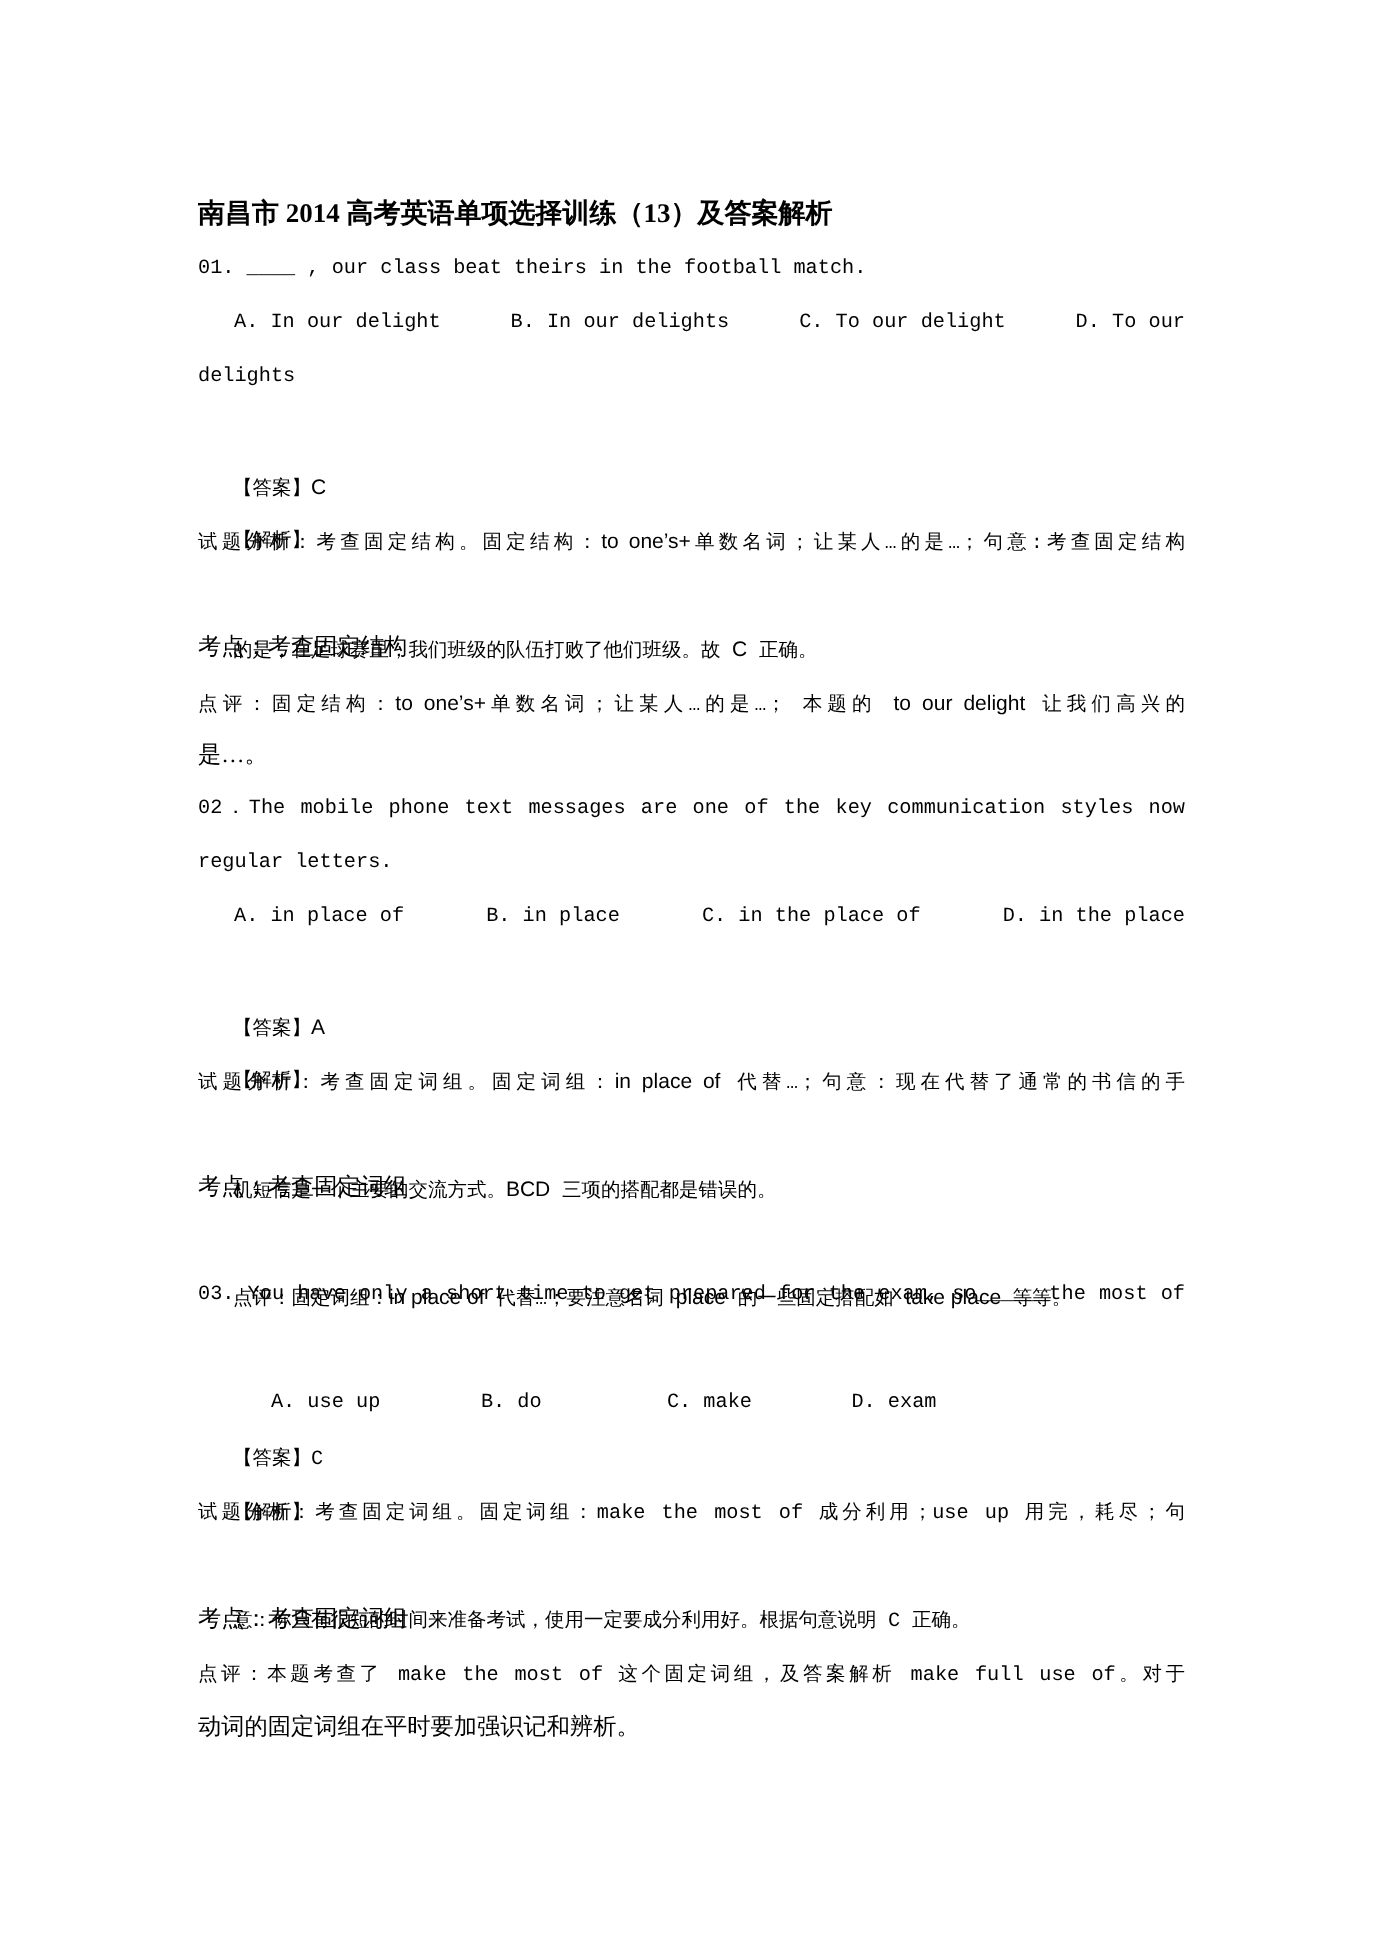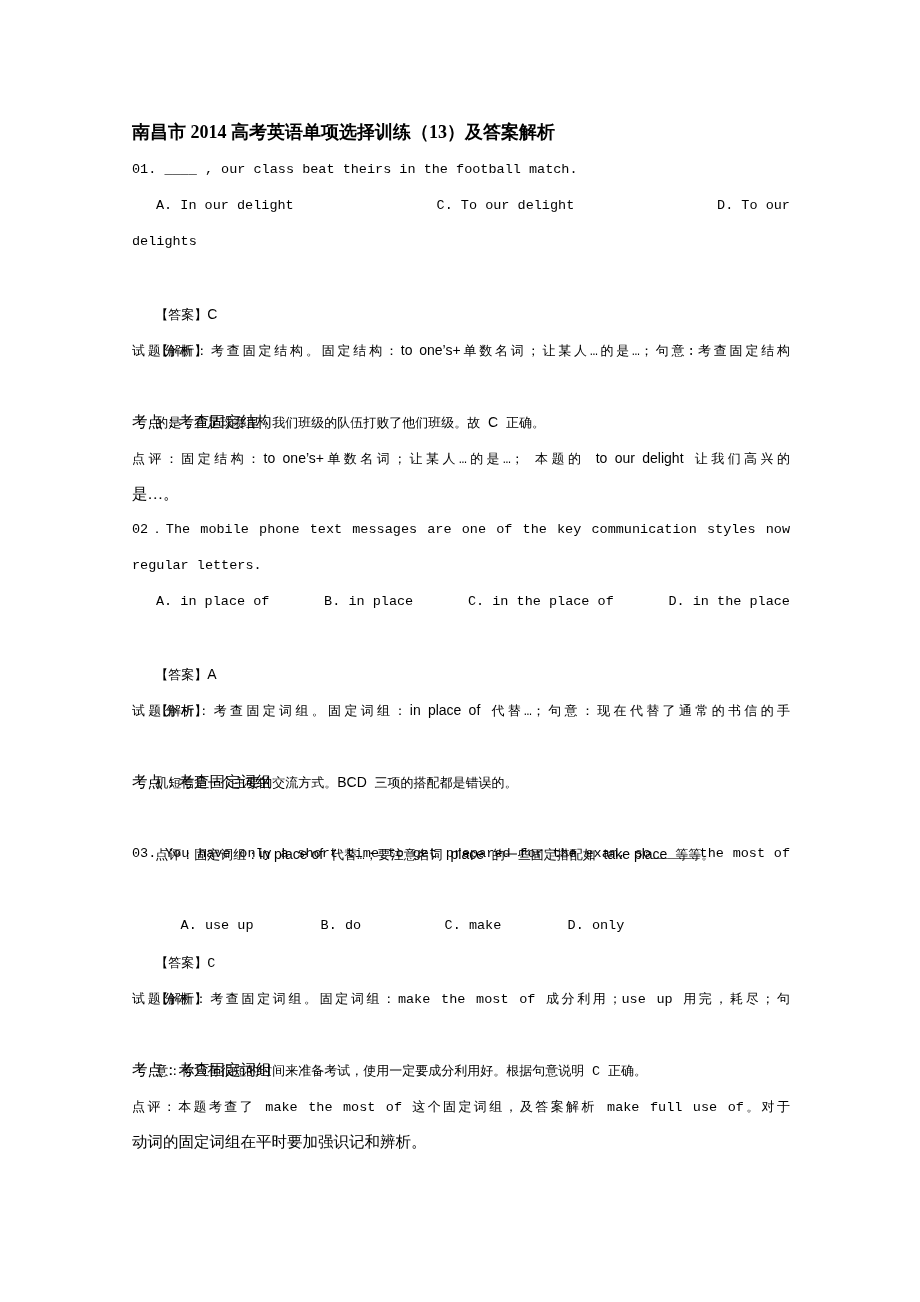--- a/index.html
+++ b/index.html
@@ -14,21 +14,21 @@
     position: absolute;
     left: 0; top: 0;
     width: 920px;
     height: 1302px;
     background: #ffffff;
     color: #000000;
   }
   .content {
     position: absolute;
     left: 132px;
-    top: 112px;
+    top: 122px;
     width: 658px;
   }
   .title {
     height: 40px;
     line-height: 40px;
     font-family: "Liberation Serif", "DejaVu Serif", serif;
     font-weight: bold;
     font-size: 18px;
     white-space: pre;
   }
@@ -72,20 +72,21 @@
 <body>
 
 <div class="page">
   <div class="content">
 
     <div class="title">南昌市 2014 高考英语单项选择训练（13）及答案解析</div>
 
     <div class="line mono">01. ____ , our class beat theirs in the football match.</div>
     <div class="line mono optrow indent">
       <span>A. In our delight</span>
+      <span>B. In our delights</span>
       <span>C. To our delight</span>
       <span>D. To our</span>
     </div>
     <div class="line mono">delights</div>
     <div class="line">
       <span class="zh">【答案】</span><span class="sans">C</span>
     </div>
     <div class="line">
       <span class="zh">【解析】</span>
     </div>
@@ -121,21 +122,21 @@
     <div class="line">
       <span class="zh">机短信是一个主要的交流方式。</span><span class="sans">BCD</span><span class="zh"> 三项的搭配都是错误的。</span>
     </div>
     <div class="line">考点：考查固定词组</div>
     <div class="line">
       <span class="zh">点评：固定词组：</span><span class="sans">in place of</span><span class="zh"> 代替…；要注意名词 </span><span class="sans">place</span><span class="zh"> 的一些固定搭配如 </span><span class="sans">take place</span><span class="zh"> 等等。</span>
     </div>
 
     <div class="line mono just">03. You have only a short time to get prepared for the exam, so______the most of</div>
     <div class="line mono">
-      <span class="ocol w140">A. use up</span><span class="ocol w124">B. do</span><span class="ocol w123">C. make</span><span class="ocol">D. only</span>
+      <span class="ocol w140">A. use up</span><span class="ocol w124">B. do</span><span class="ocol w123">C. make</span><span class="ocol">D. exam</span>
     </div>
     <div class="line">
       <span class="zh">【答案】</span><span class="mono">C</span>
     </div>
     <div class="line">
       <span class="zh">【解析】</span>
     </div>
     <div class="line just">
       <span class="zh">试题分析：考查固定词组。固定词组：</span><span class="mono">make the most of</span><span class="zh"> 成分利用；</span><span class="mono">use up</span><span class="zh"> 用完，耗尽；句</span>
     </div>

